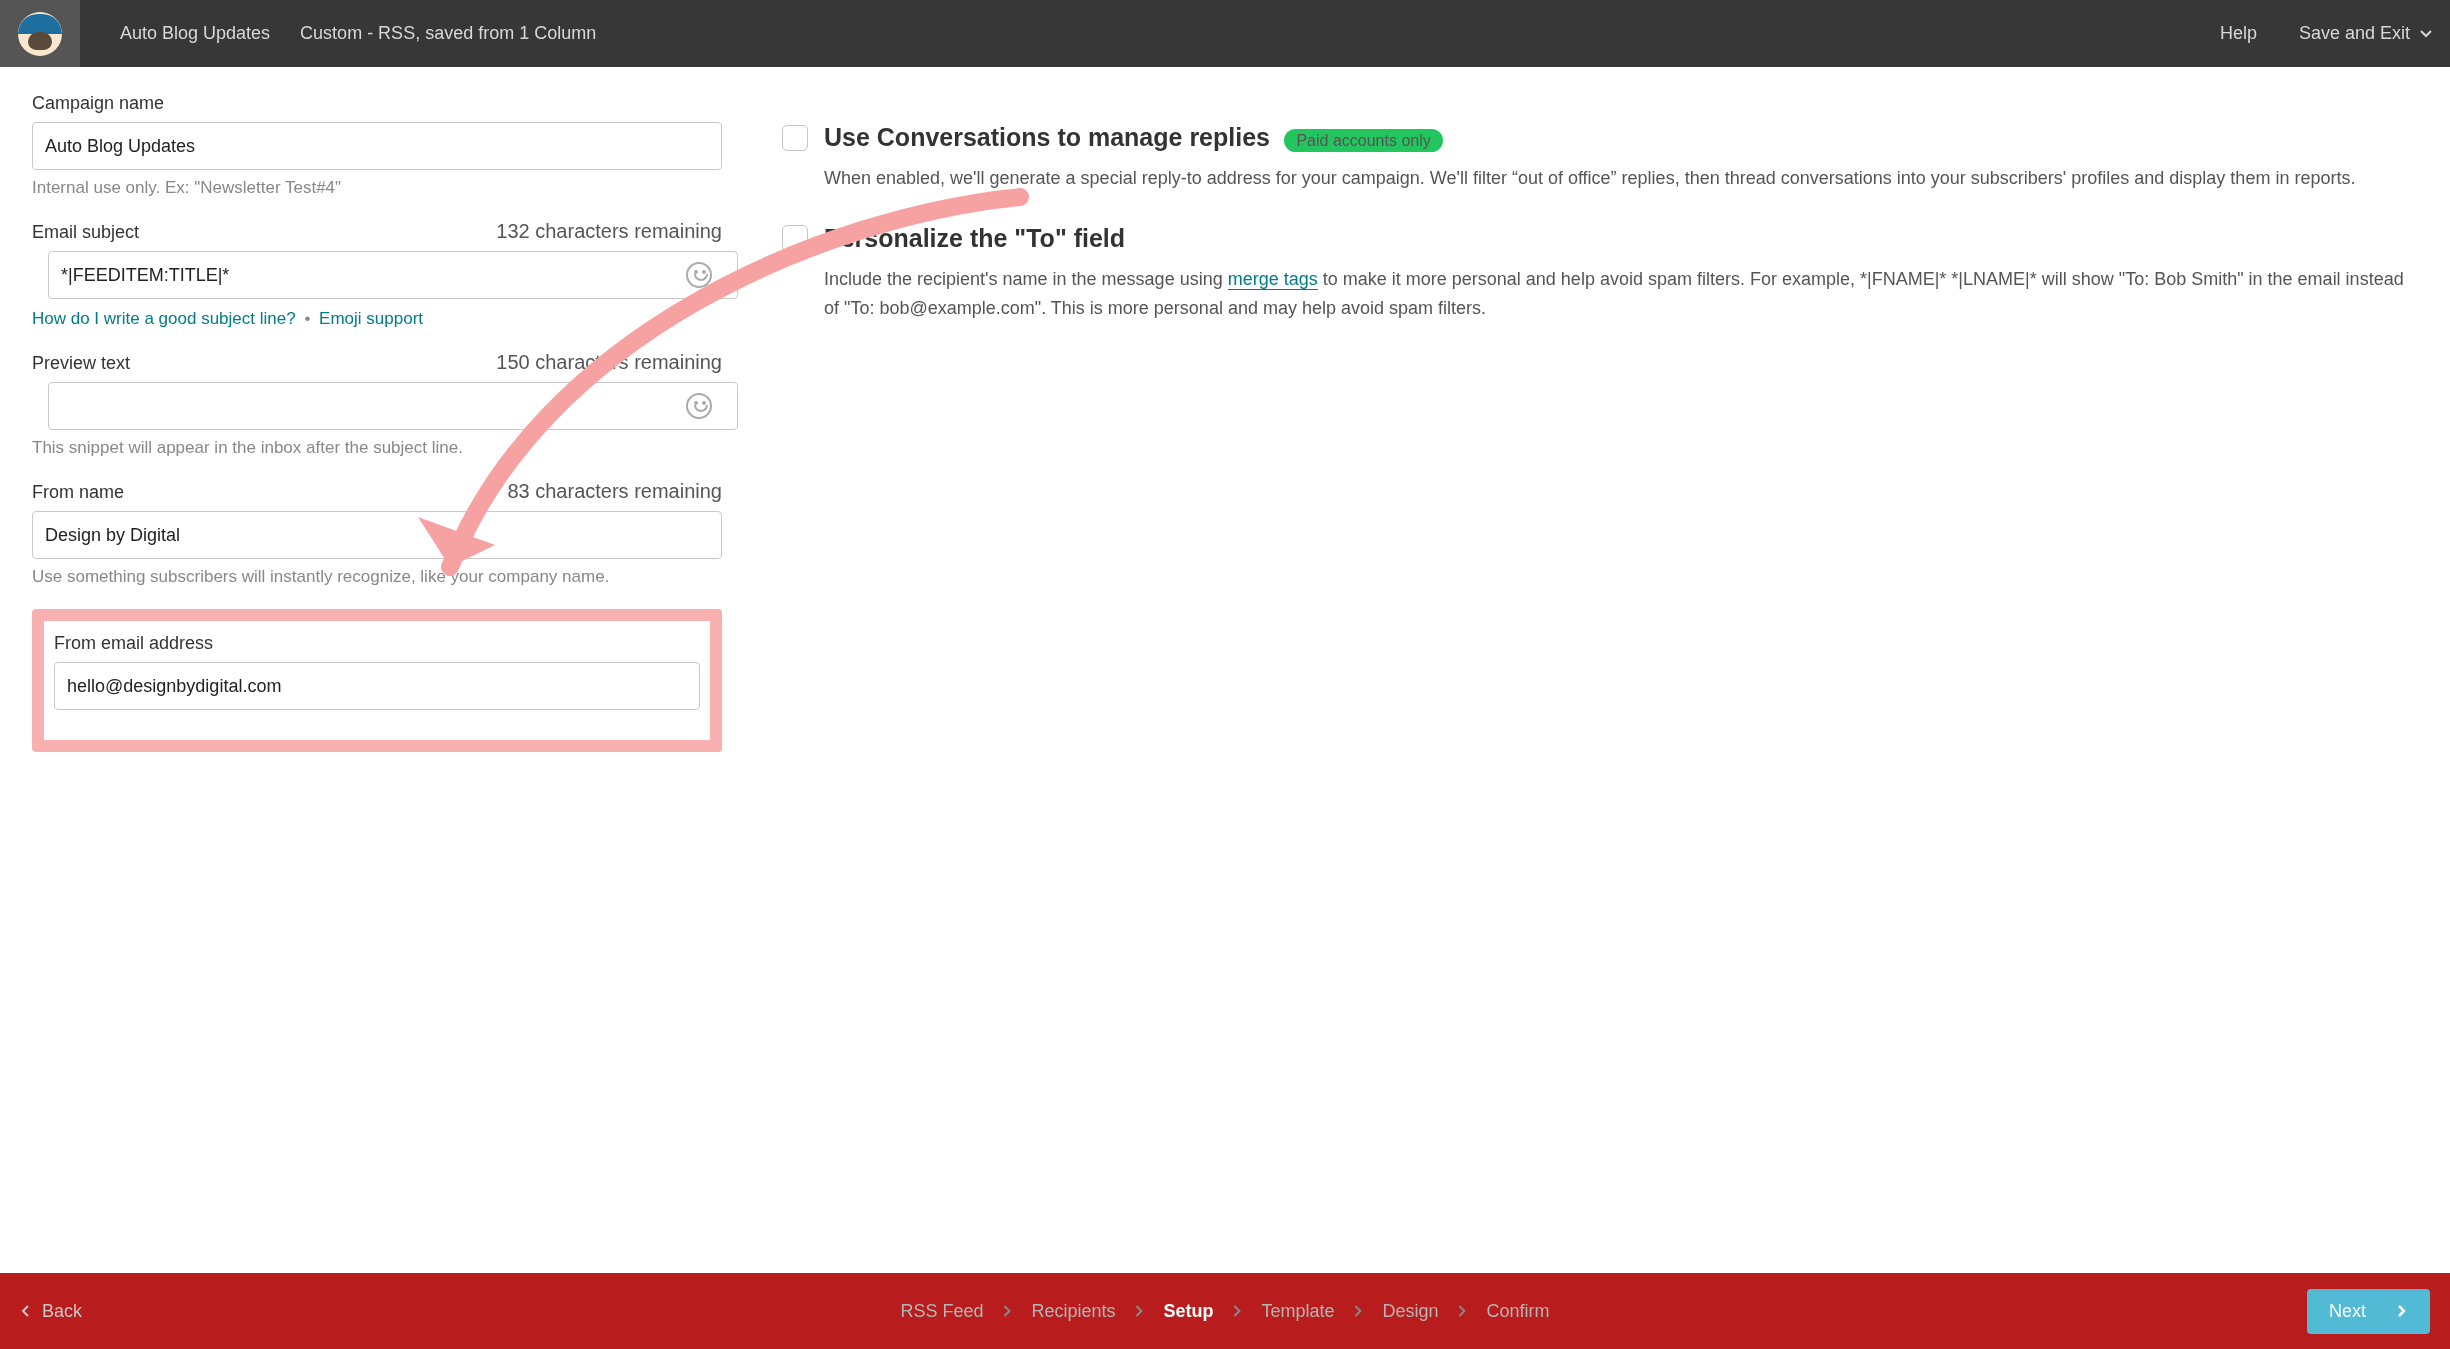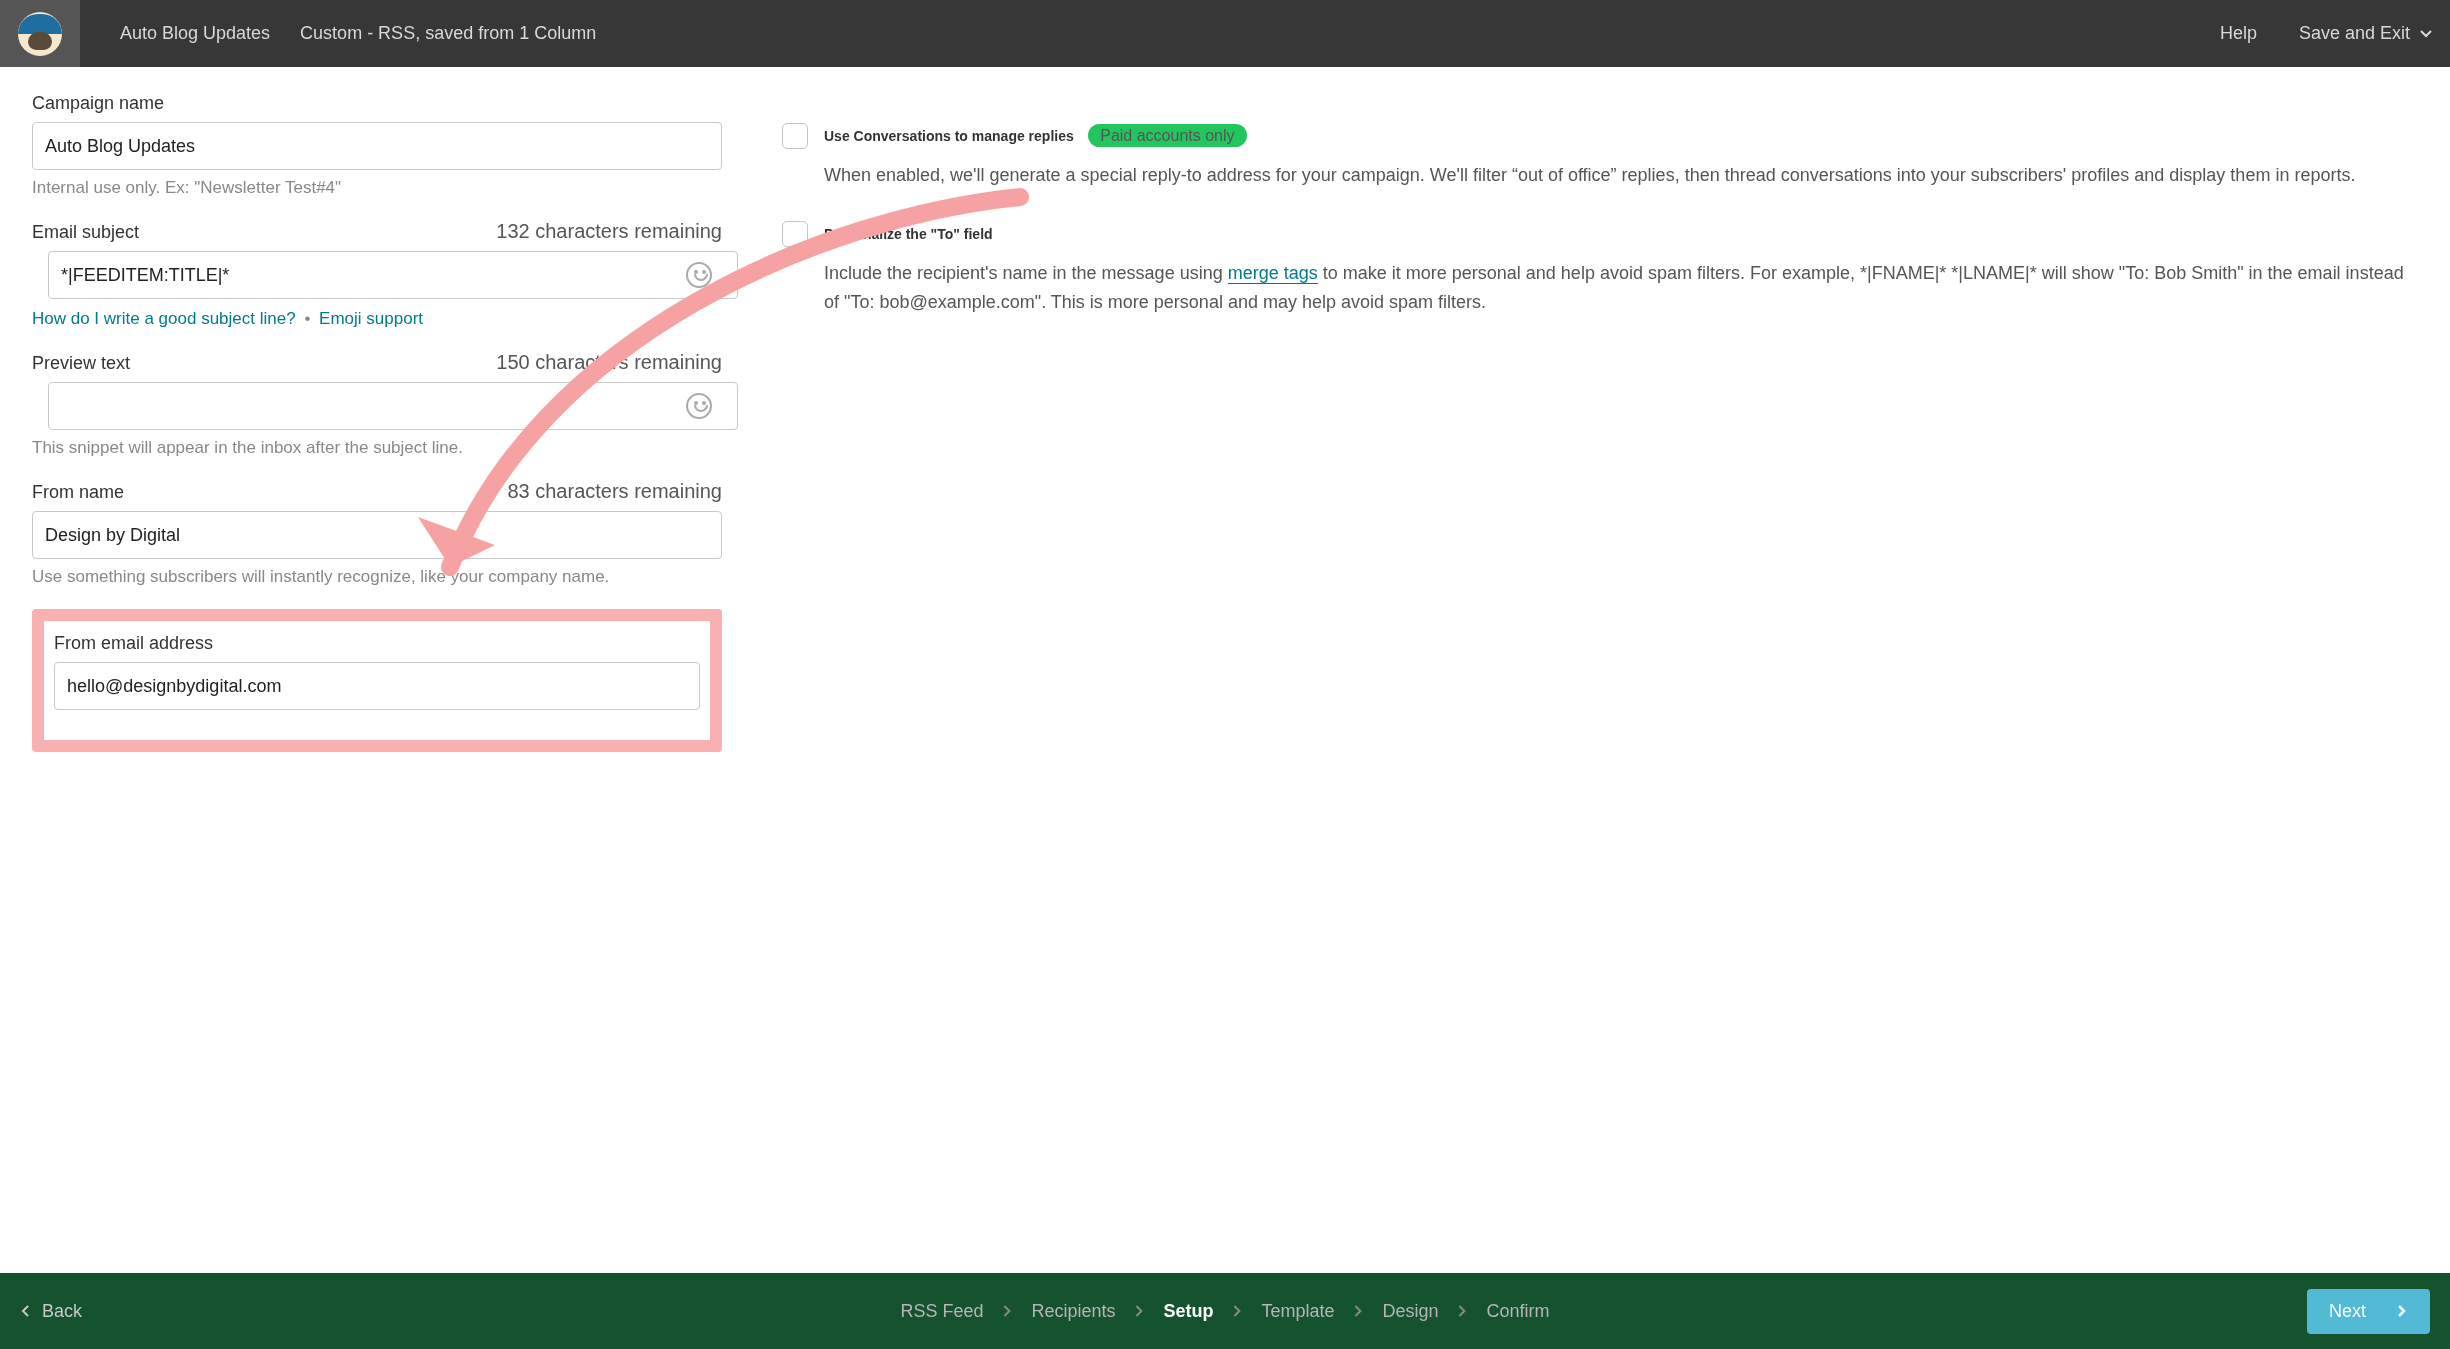--- a/index.html
+++ b/index.html
@@ -151,21 +151,21 @@
   }
   .checkbox {
     width: 26px; height: 26px;
     border: 1px solid #c5c5c5;
     border-radius: 5px;
     background: #fff;
     cursor: pointer;
     flex-shrink: 0;
   }
   .option-title {
-    font-size: 14px;
+    font-size: 25px;
     font-weight: 600;
     color: #333;
   }
   .badge {
     background: #22c55e;
     color: #555;
     font-size: 16px;
     padding: 3px 12px;
     border-radius: 12px;
     margin-left: 10px;
@@ -184,21 +184,21 @@
     position: absolute;
     left: 400px;
     top: 90px;
     width: 650px;
     height: 470px;
     pointer-events: none;
   }
 
   
   .bottombar {
-    background: #14532d;
+    background: #b91c1c;
     color: #b5b5b5;
     height: 76px;
     display: flex;
     align-items: center;
     padding: 8px 20px;
     font-size: 18px;
   }
   .back-btn {
     display: flex;
     align-items: center;

